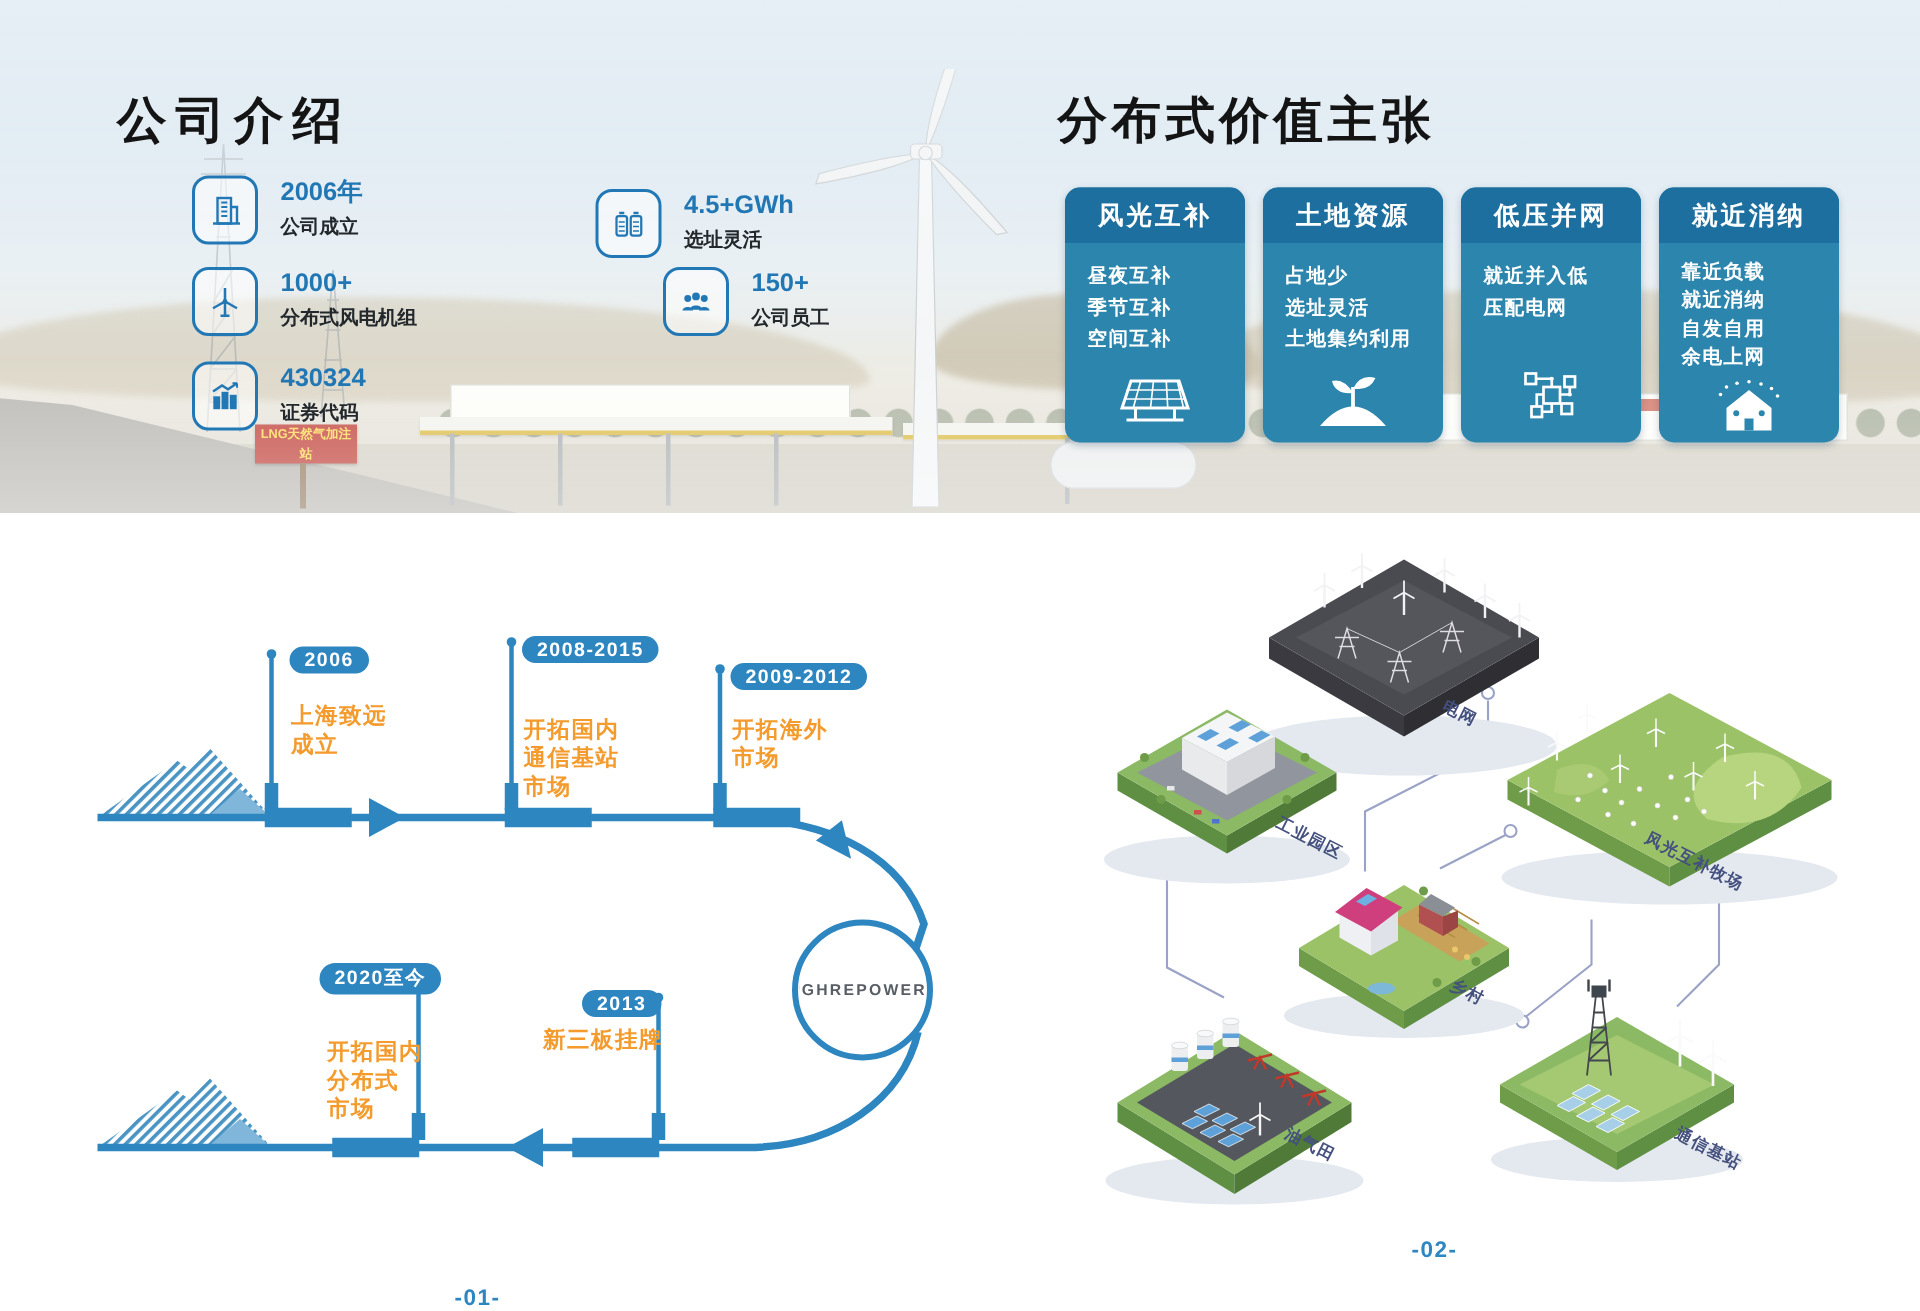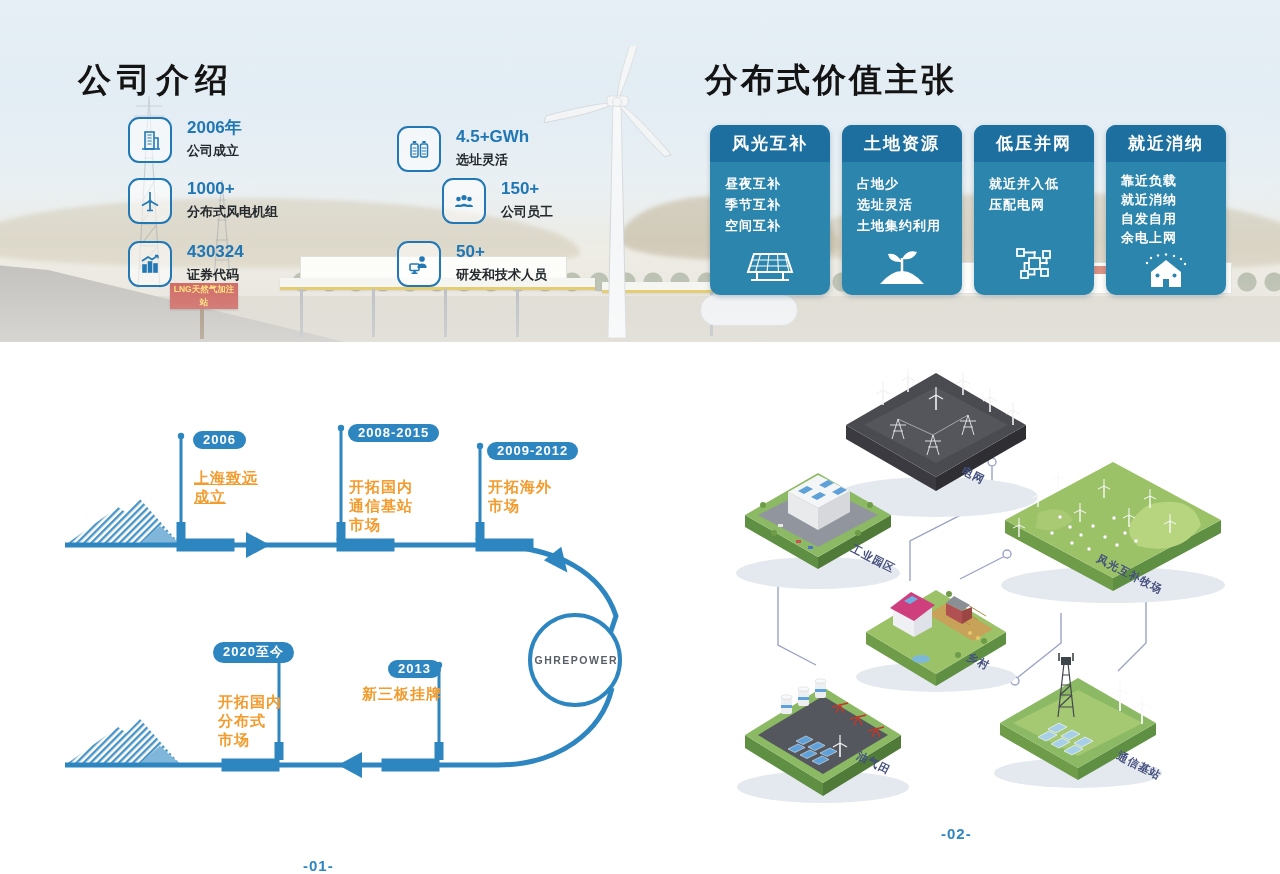--- a/index.html
+++ b/index.html
@@ -191,35 +191,20 @@
           <path d="M8,17.5 C8,13.8 16,13.8 16,17.5 Z"></path>
         <circle cx="17.5" cy="10" r="2.3"></circle>
           <path d="M14,18 C14,14.8 21,14.8 21,18 Z"></path>
       </svg>
     </div>
     <div>
       <div class="stat-value">150+</div>
       <div class="stat-label">公司员工</div>
     </div>
   </div>
-  <div class="stat" style="left:397px;top:241px;">
-    <div class="stat-icon">
-      <svg width="24" height="24" fill="#2278b5">
-        <circle cx="15" cy="7" r="2.8"></circle>
-          <path d="M10.5,14.5 C11,10.5 19,10.5 19.5,14.5 L19.5,16 L10.5,16 Z"></path>
-        <rect x="3" y="12" width="9" height="6.5" rx="1" fill="none" stroke="#2278b5" stroke-width="1.6"></rect>
-        <rect x="6.2" y="18.5" width="2.6" height="2.5"></rect>
-          <rect x="4.5" y="20.5" width="6" height="1.5"></rect>
-      </svg>
-    </div>
-    <div>
-      <div class="stat-value">50+</div>
-      <div class="stat-label">研发和技术人员</div>
-    </div>
-  </div>
 
   <div class="h-black" style="left:705px;top:58px;letter-spacing:3px;">分布式价值主张</div>
 
   <div class="cards">
     <div class="card">
       <div class="card-h">风光互补</div>
       <div class="card-b">
         <div>昼夜互补</div>
         <div>季节互补</div>
         <div>空间互补</div>
@@ -354,21 +339,21 @@
     </svg>
 
     
     <div class="badge" style="left:143px;top:11px;">2006</div>
     <div class="badge" style="left:298px;top:4px;">2008-2015</div>
     <div class="badge" style="left:437px;top:22px;">2009-2012</div>
     <div class="badge" style="left:163px;top:222px;">2020至今</div>
     <div class="badge" style="left:338px;top:240px;">2013</div>
 
     
-    <div class="otext" style="left:144px;top:48px;text-decoration:underline;">
+    <div class="otext" style="left:144px;top:48px;">
       <div>上海致远</div>
       <div>成立</div>
     </div>
     <div class="otext" style="left:299px;top:57px;">
       <div>开拓国内</div>
       <div>通信基站</div>
       <div>市场</div>
     </div>
     <div class="otext" style="left:438px;top:57px;">
       <div>开拓海外</div>

